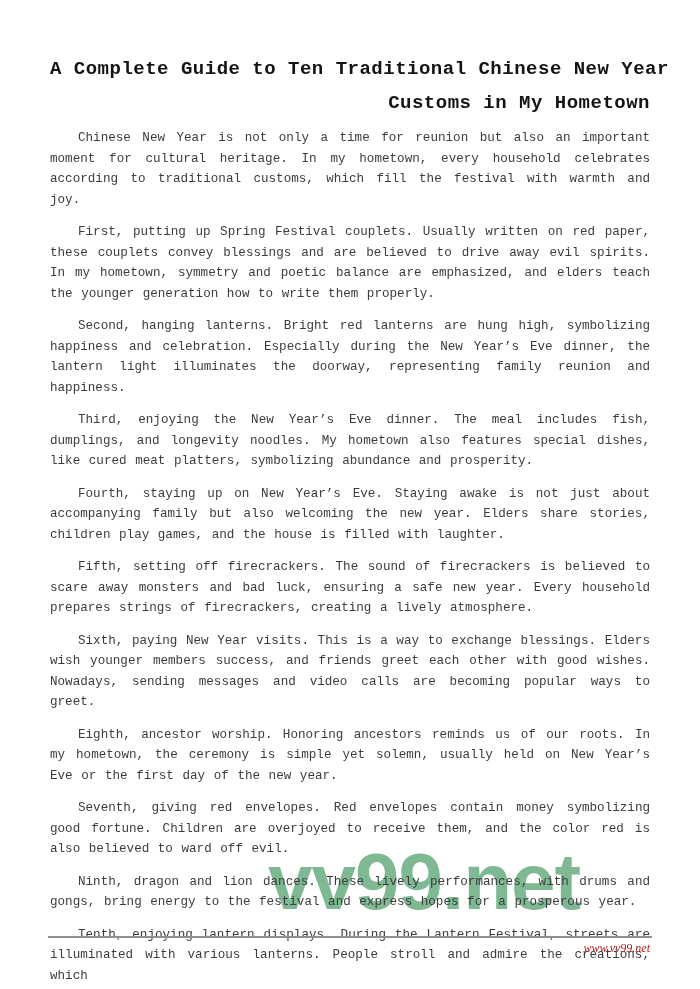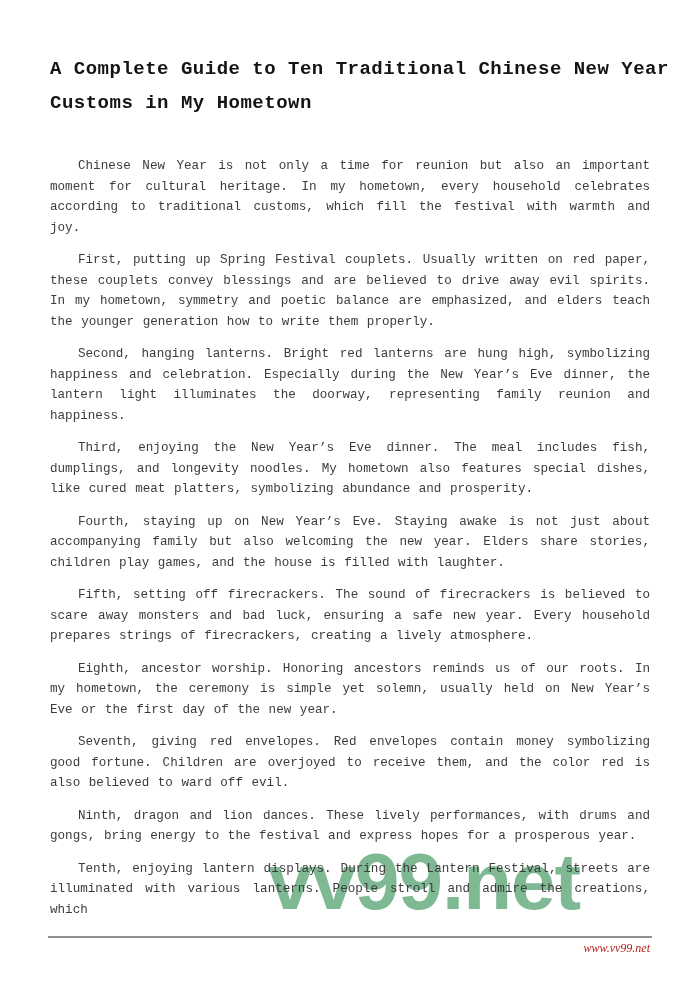--- a/index.html
+++ b/index.html
@@ -30,27 +30,27 @@
     user-select: none;
   }
   .content {
     position: absolute;
     left: 50px;
     right: 50px;
     top: 52px;
     z-index: 1;
   }
   .title {
-    text-align: left;
+    text-align: right;
     font-weight: bold;
     font-size: 19px;
     line-height: 34px;
     letter-spacing: 0.5px;
     color: #141414;
-    margin-bottom: 36px;
+    margin-bottom: 8px;
   }
   .title .title-line {
     white-space: nowrap;
   }
   .body-text p {
     margin: 7px 0 12px 0;
     font-size: 12.6px;
     line-height: 20.5px;
     color: #3c3c3c;
     text-align: justify;
@@ -90,20 +90,21 @@
       <div class="title-line">Customs in My Hometown</div>
     </div>
 
     <div class="body-text">
       <p>Chinese New Year is not only a time for reunion but also an important moment for cultural heritage. In my hometown, every household celebrates according to traditional customs, which fill the festival with warmth and joy.</p>
       <p>First, putting up Spring Festival couplets. Usually written on red paper, these couplets convey blessings and are believed to drive away evil spirits. In my hometown, symmetry and poetic balance are emphasized, and elders teach the younger generation how to write them properly.</p>
       <p>Second, hanging lanterns. Bright red lanterns are hung high, symbolizing happiness and celebration. Especially during the New Year’s Eve dinner, the lantern light illuminates the doorway, representing family reunion and happiness.</p>
       <p>Third, enjoying the New Year’s Eve dinner. The meal includes fish, dumplings, and longevity noodles. My hometown also features special dishes, like cured meat platters, symbolizing abundance and prosperity.</p>
       <p>Fourth, staying up on New Year’s Eve. Staying awake is not just about accompanying family but also welcoming the new year. Elders share stories, children play games, and the house is filled with laughter.</p>
       <p>Fifth, setting off firecrackers. The sound of firecrackers is believed to scare away monsters and bad luck, ensuring a safe new year. Every household prepares strings of firecrackers, creating a lively atmosphere.</p>
+      <p>Sixth, paying New Year visits. This is a way to exchange blessings. Elders wish younger members success, and friends greet each other with good wishes. Nowadays, sending messages and video calls are becoming popular ways to greet.</p>
       <p>Eighth, ancestor worship. Honoring ancestors reminds us of our roots. In my hometown, the ceremony is simple yet solemn, usually held on New Year’s Eve or the first day of the new year.</p>
       <p>Seventh, giving red envelopes. Red envelopes contain money symbolizing good fortune. Children are overjoyed to receive them, and the color red is also believed to ward off evil.</p>
       <p>Ninth, dragon and lion dances. These lively performances, with drums and gongs, bring energy to the festival and express hopes for a prosperous year.</p>
       <p>Tenth, enjoying lantern displays. During the Lantern Festival, streets are illuminated with various lanterns. People stroll and admire the creations, which</p>
     </div>
 
   </div>
 
   <div class="footer-rule"></div>
   <div class="footer-url">www.vv99.net</div>

